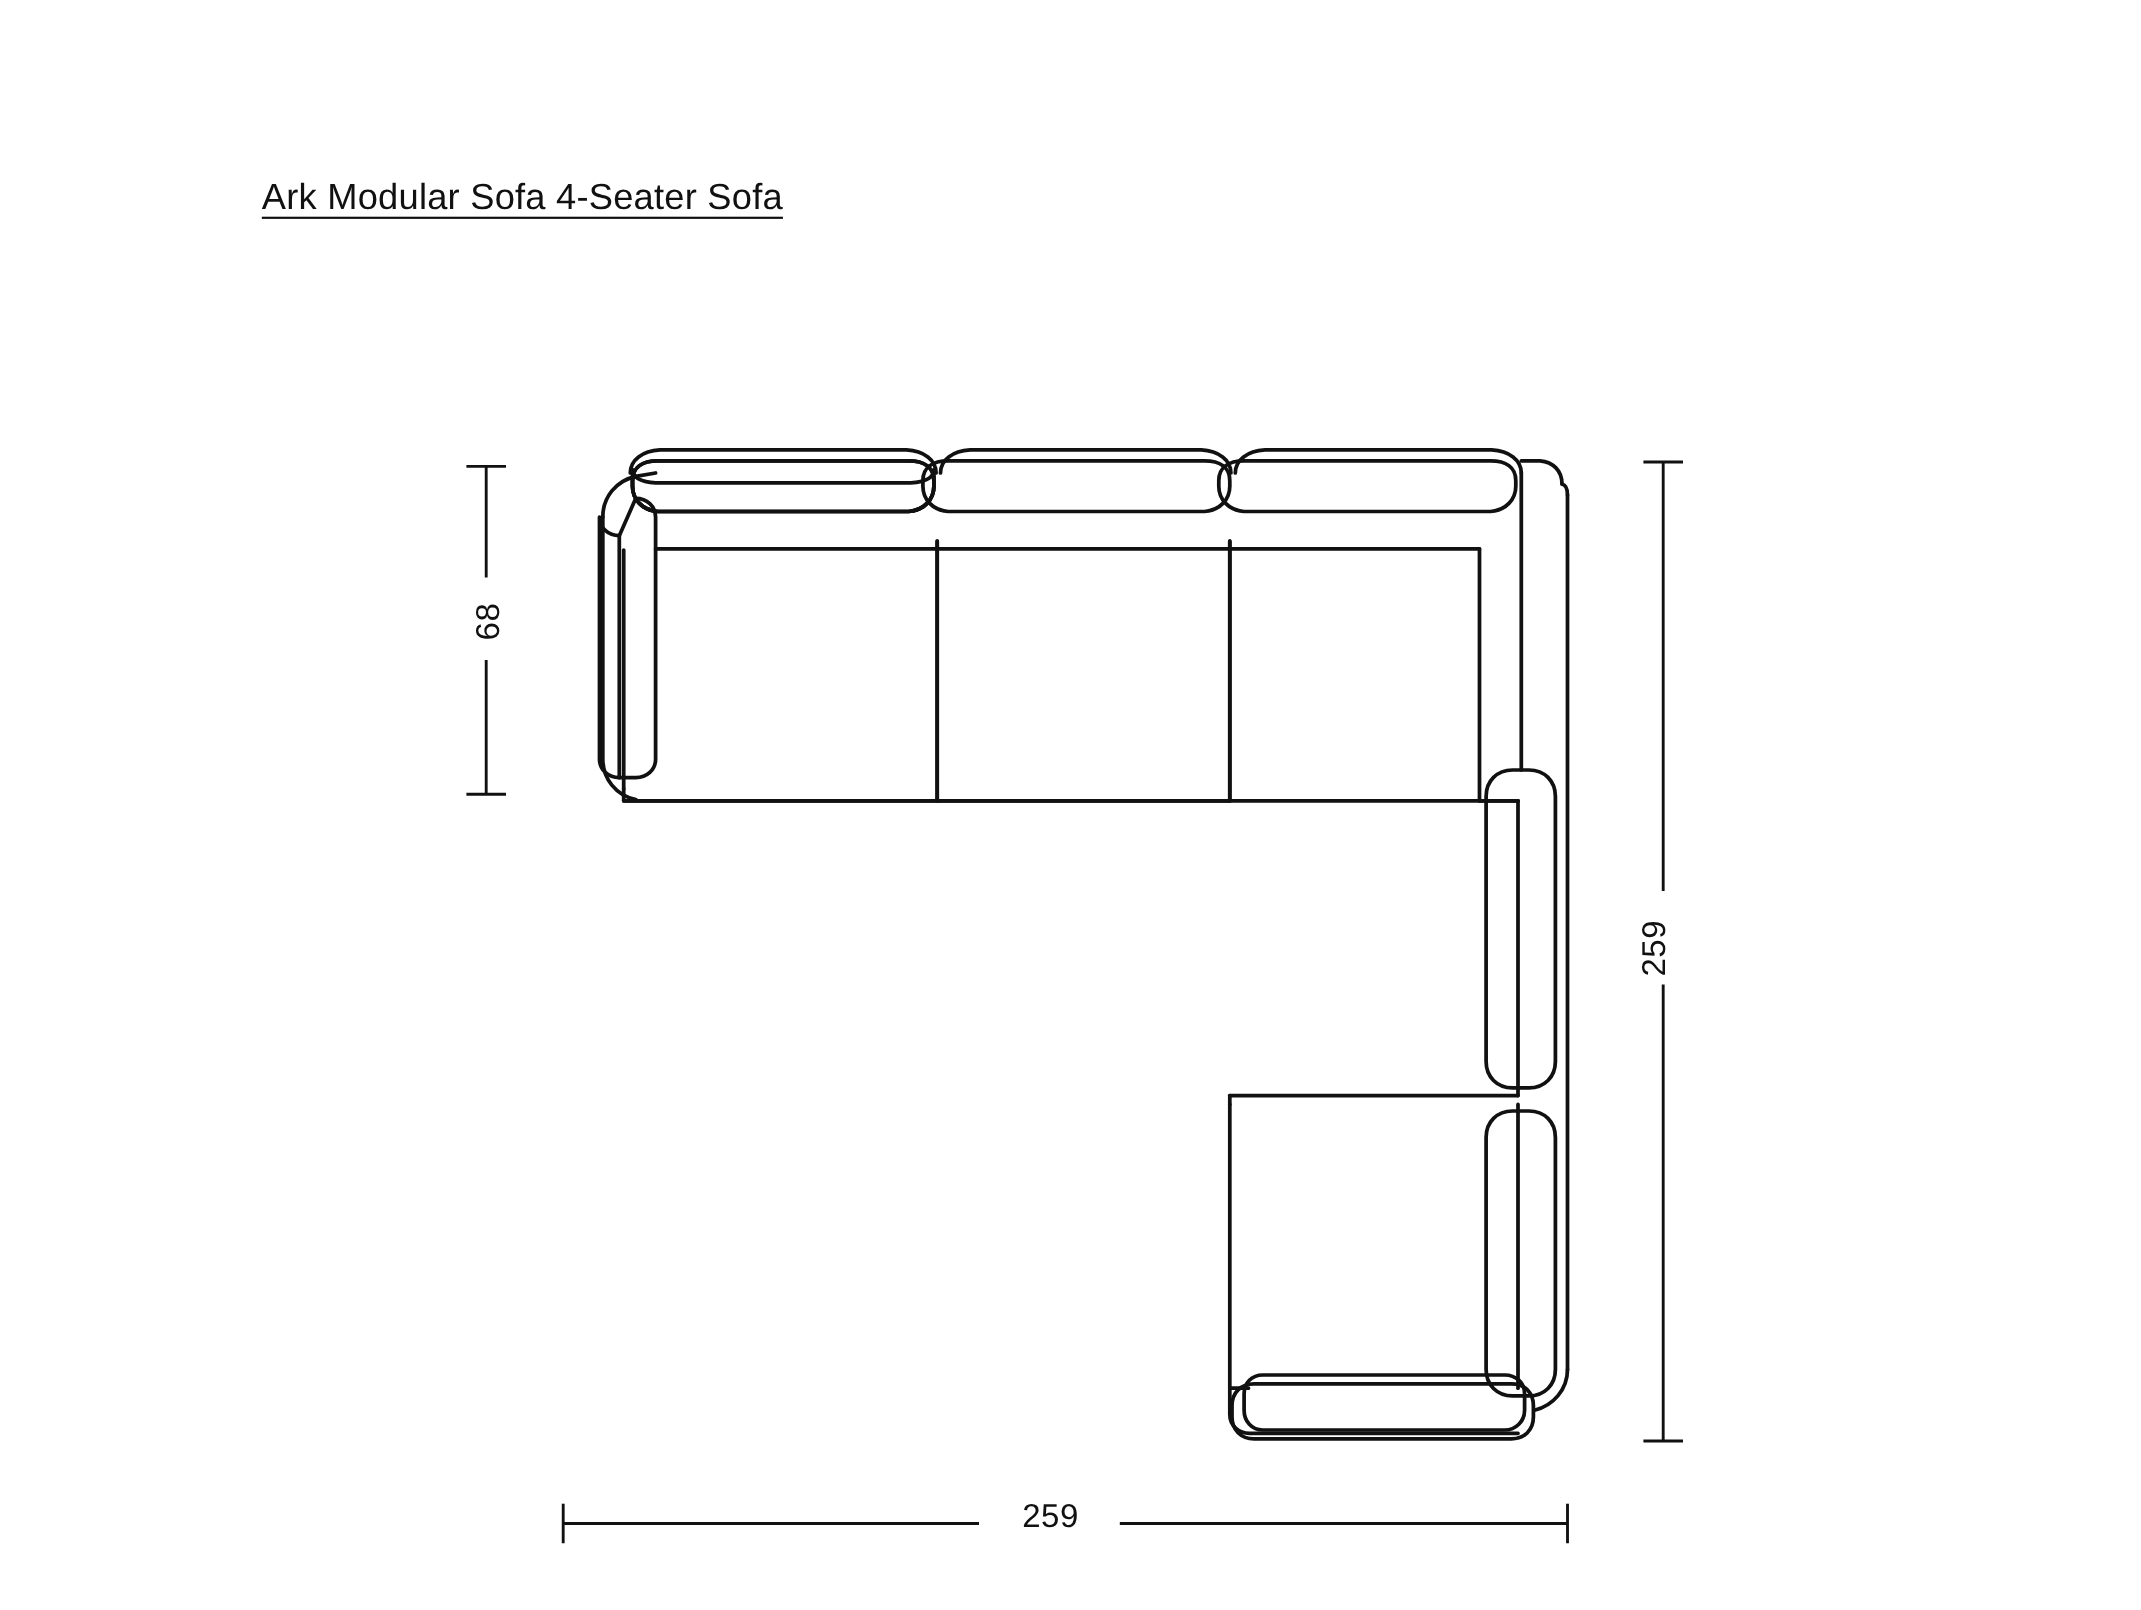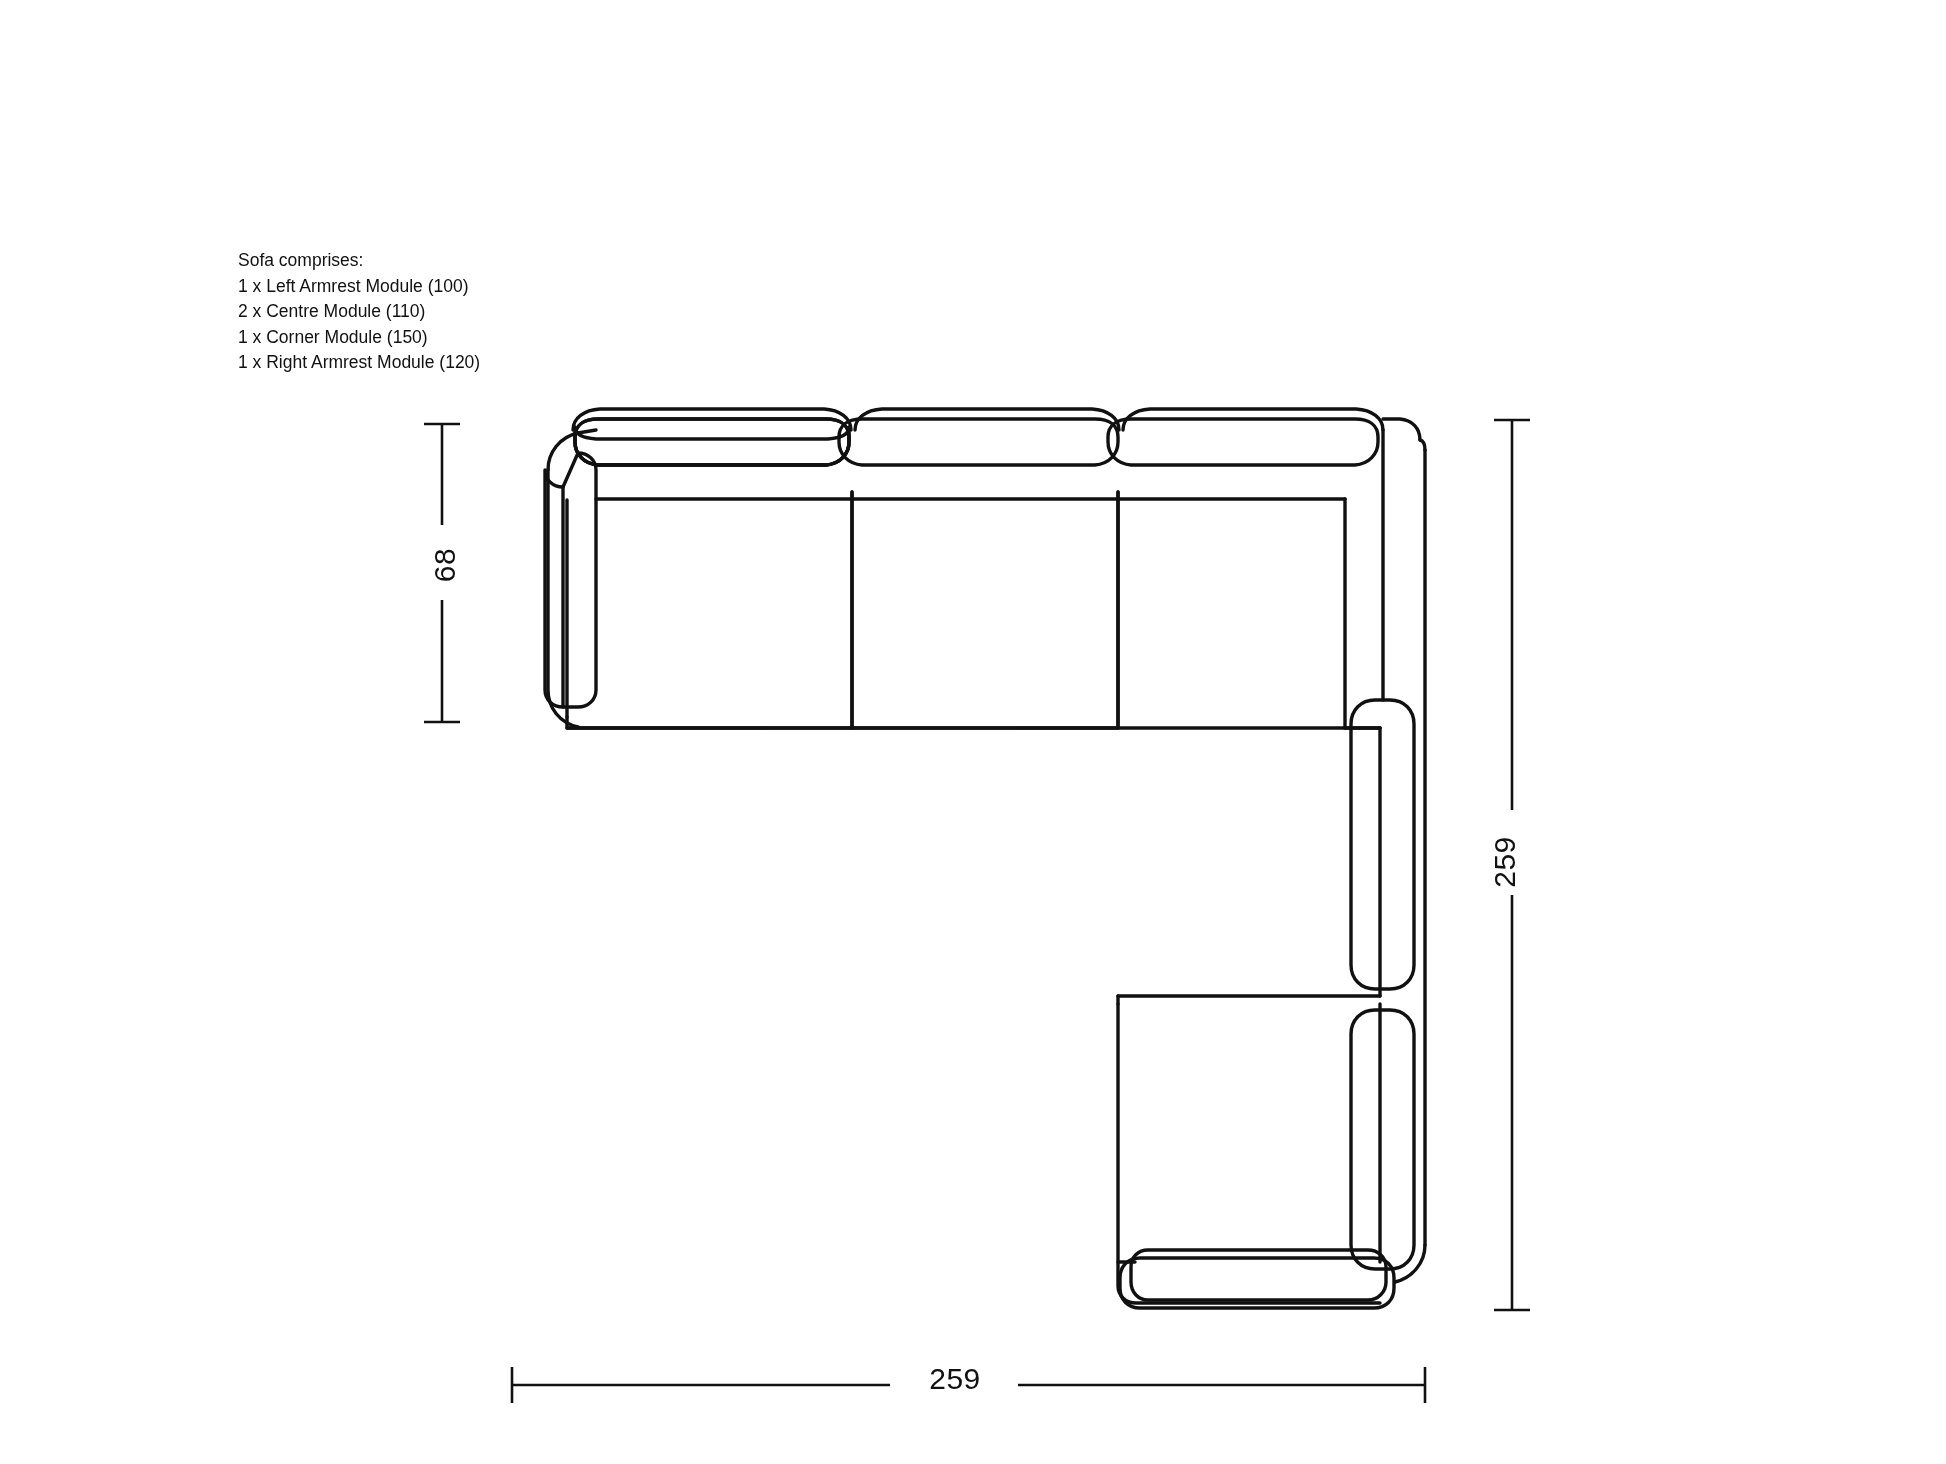--- a/index.html
+++ b/index.html
@@ -77,28 +77,22 @@
     top: 1362px;
     width: 110px;
     text-align: center;
   }
 </style>
 </head>
 <body>
 
 <div class="page">
 
-
-  <div class="comprises">
-    <div>Sofa comprises:</div>
-    <div>1 x Left Armrest Module (100)</div>
-    <div>2 x Centre Module (110)</div>
-    <div>1 x Corner Module (150)</div>
-    <div>1 x Right Armrest Module (120)</div>
-  </div>
+  <div class="title">Ark Modular Sofa 4-Seater Sofa</div>
+
 
   <svg class="diagram" width="1946" height="1464" viewBox="0 0 1946 1464">
     <g fill="none" stroke="#111111" stroke-width="3.4" stroke-linecap="round" stroke-linejoin="round">
 
       <g>
         <path d="M563 487
                  C 553 487, 545 480, 545 470
                  L 545 690
                  C 545 700, 553 707, 563 707
                  L 578 707

